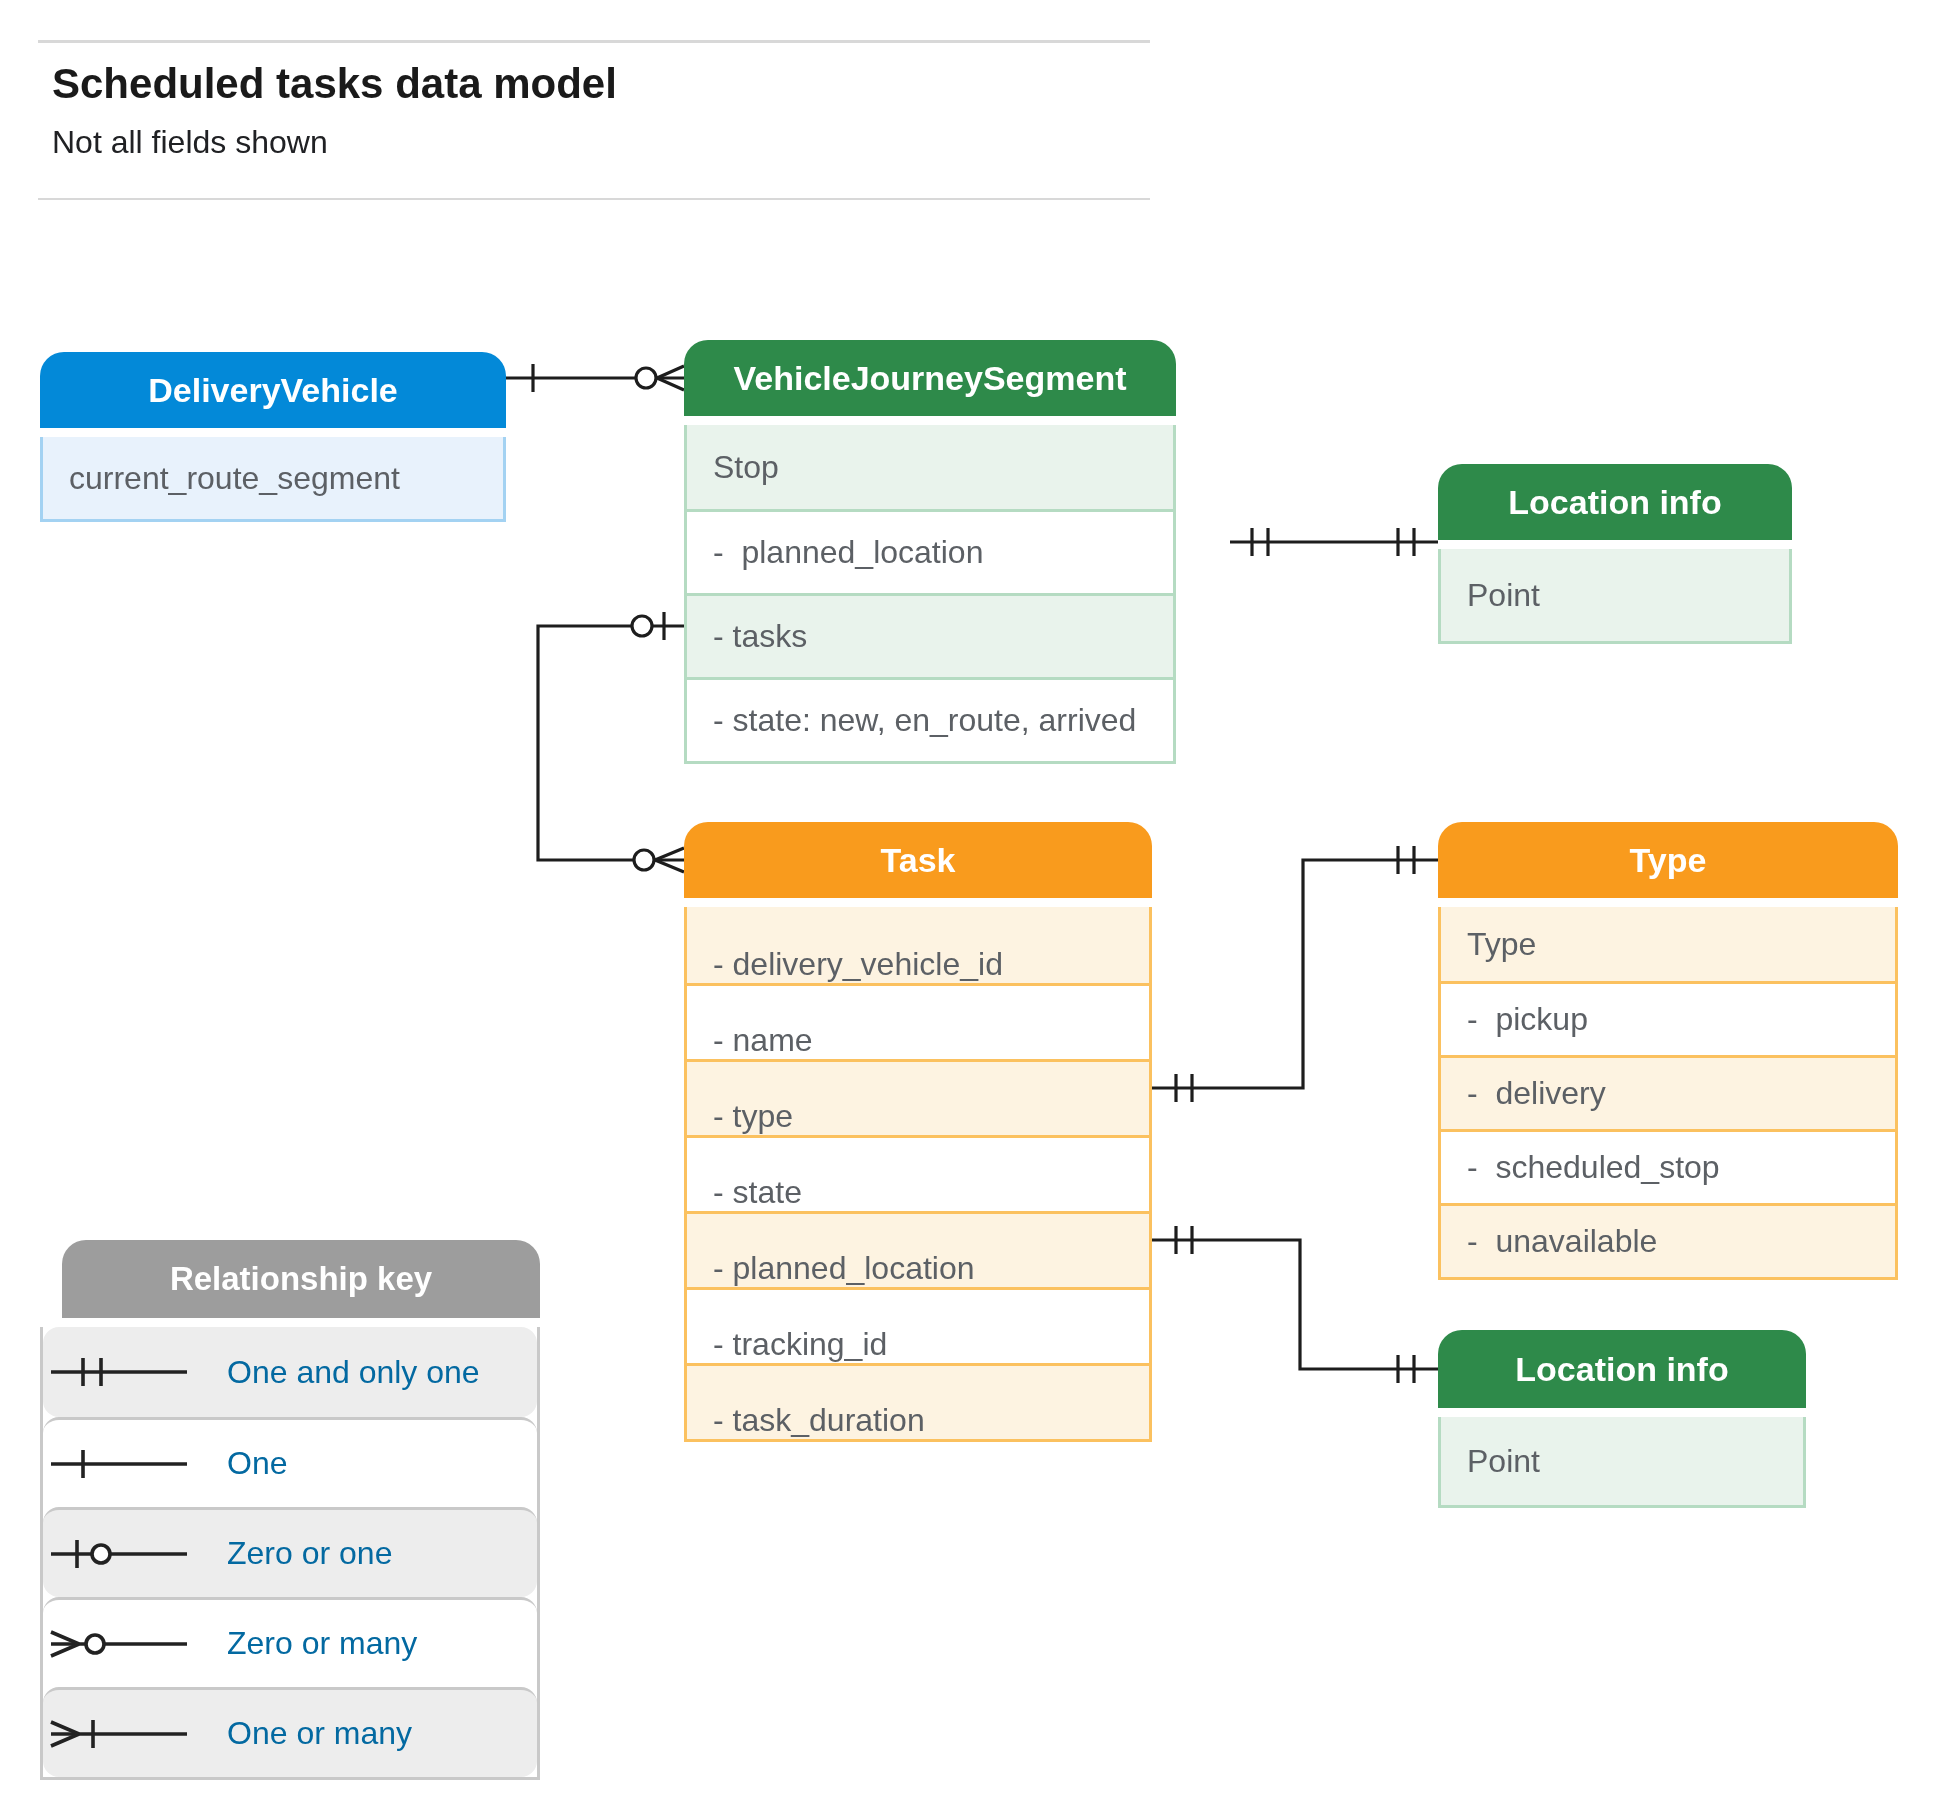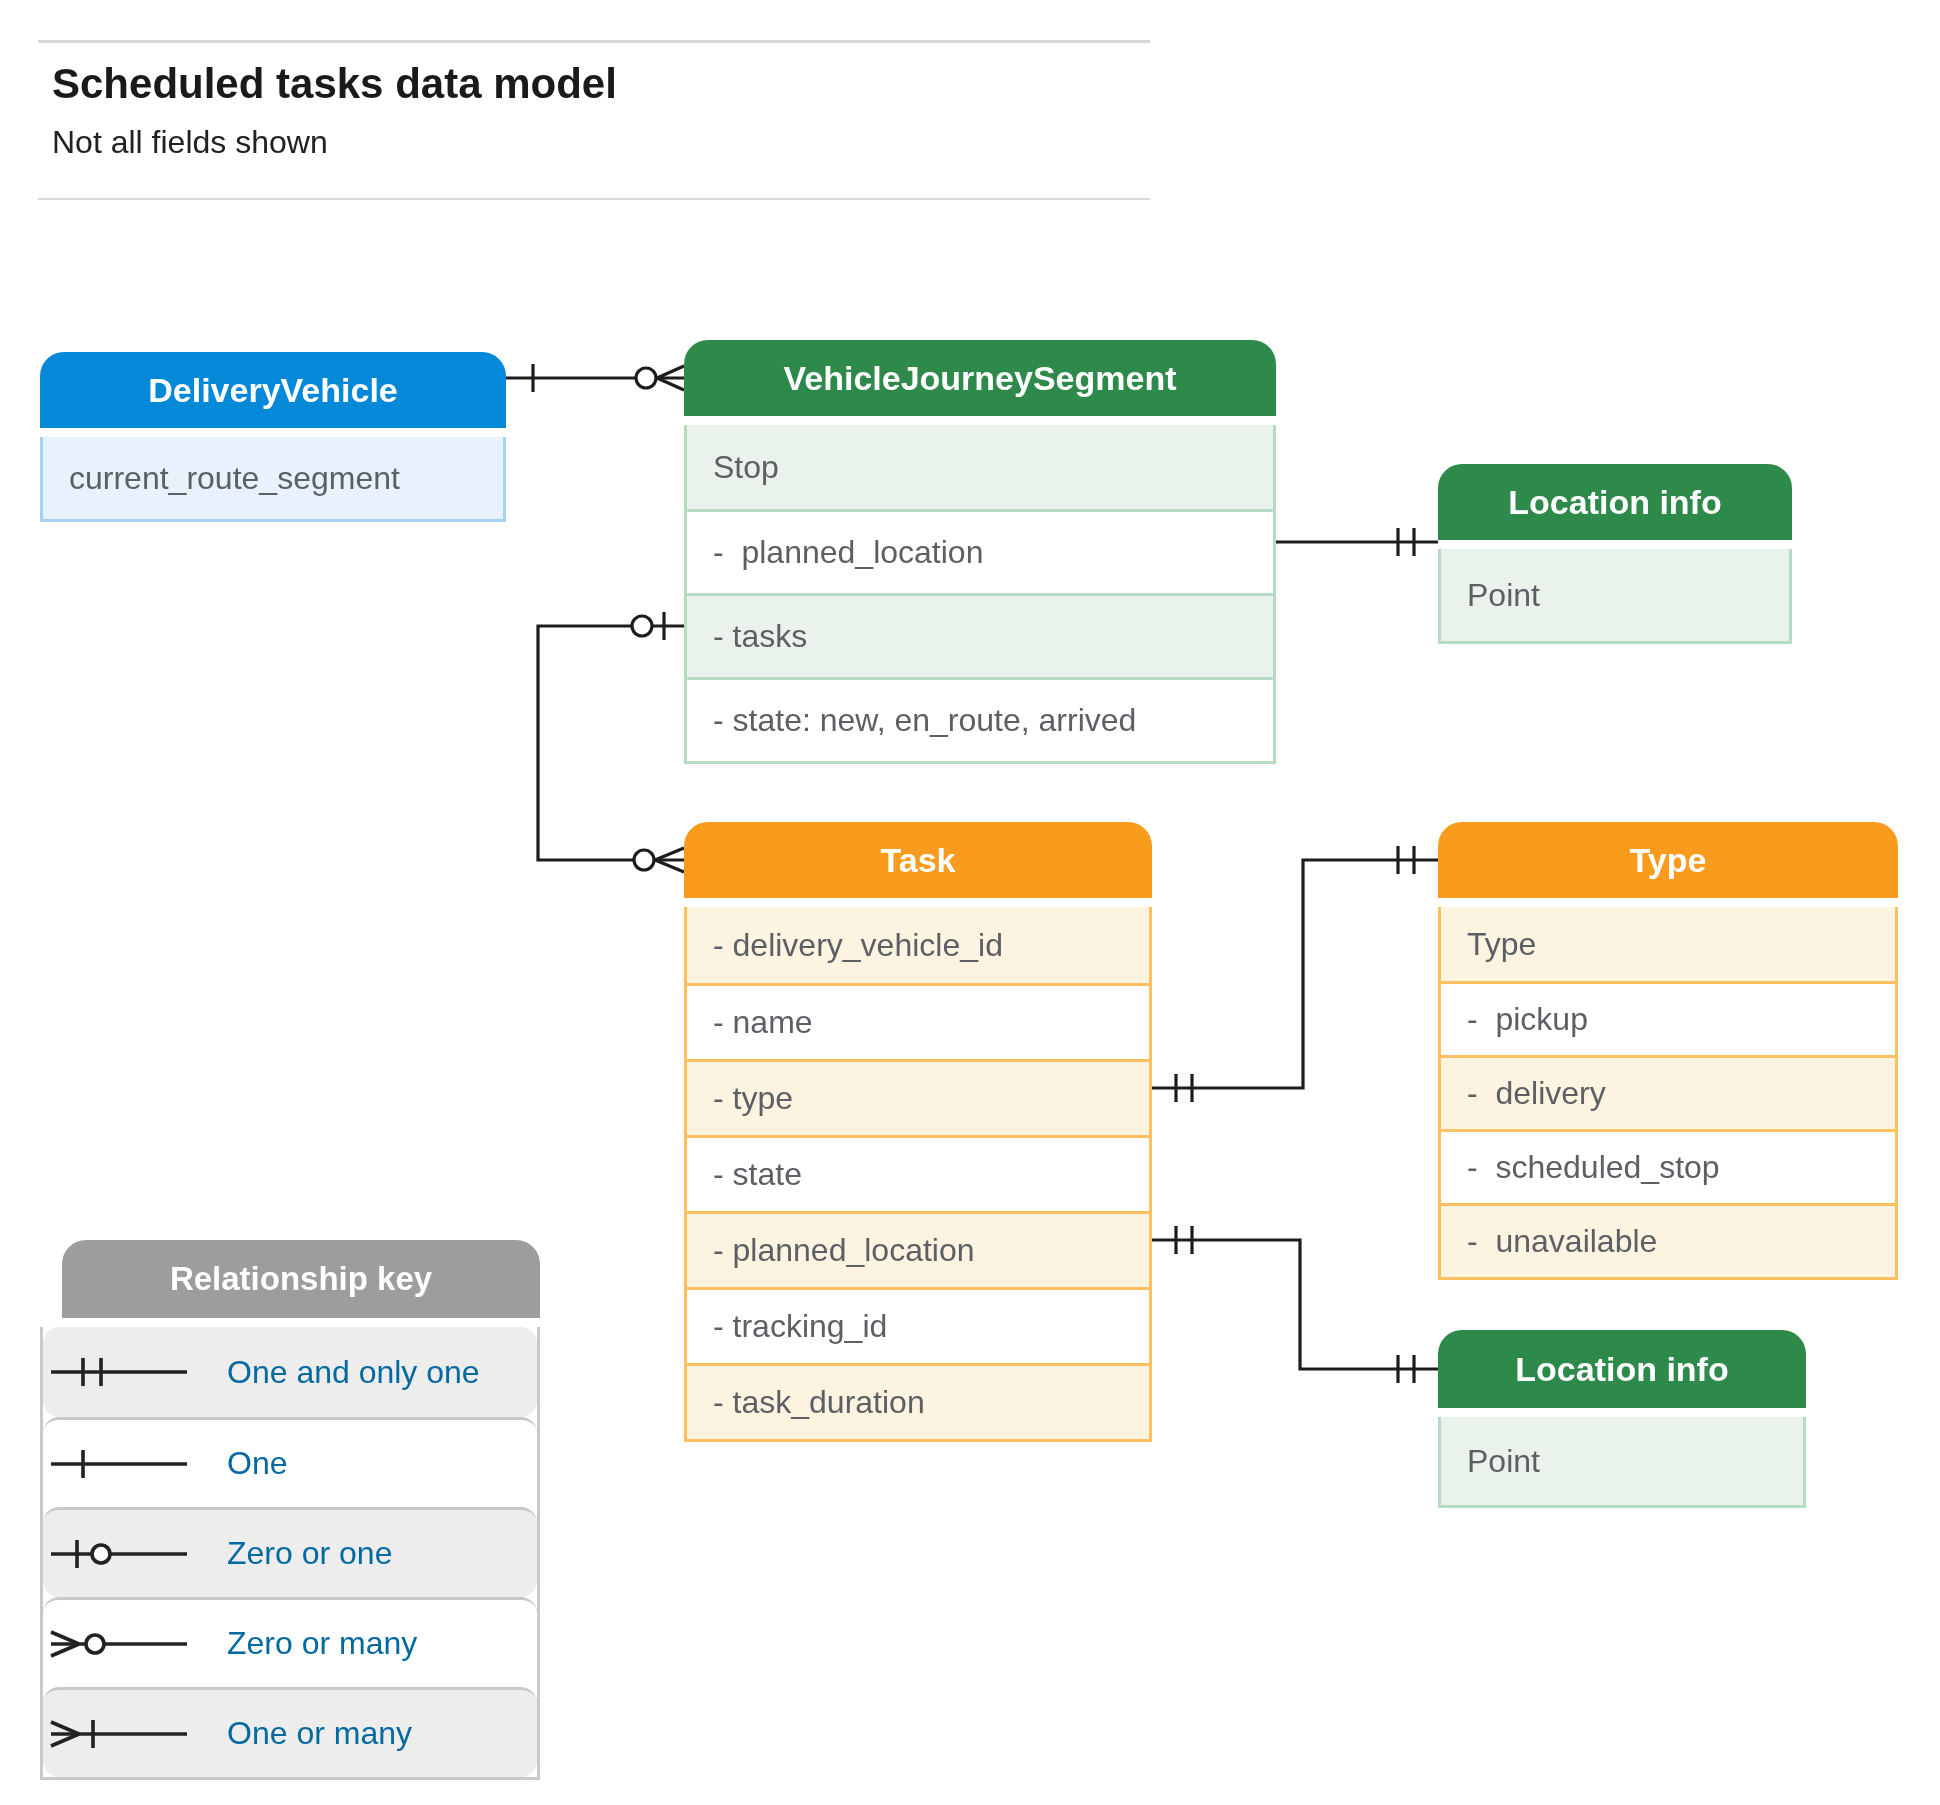--- a/index.html
+++ b/index.html
@@ -27,21 +27,21 @@
   .blue .head{background:var(--head);}
   .green .head{background:var(--head);}
   .orange .head{background:var(--head);}
   .gray .head{background:var(--head);}
 
   .row-h82 .row{height:82px;}
   .row-h84 .row{height:84px;}
   .row-h88 .row{height:88px;}
   .row-h90 .row{height:90px;}
   .row-h92 .row{height:92px;}
-  .row-h76 .row{height:76px;}
+  .row-h76 .row{height:76px;align-items:flex-end;}
   .row-h74 .row{height:74px;}
 
   #wires{position:absolute;left:0;top:0;}
   #wires path{fill:none;stroke:#1d1d1d;stroke-width:3.2px;}
   #wires circle{fill:#ffffff;stroke:#1d1d1d;stroke-width:3.2px;}
 
   .legend .row{font-size:32px;color:#0369a1;padding-left:6px;border-radius:16px;}
   .legend-sym{margin-right:38px;flex:none;}
   .legend-sym path{fill:none;stroke:#222;stroke-width:3.6px;}
   .legend-sym circle{fill:#fff;stroke:#222;stroke-width:3.6px;}
@@ -90,21 +90,21 @@
   <div class="head">
     <span>DeliveryVehicle</span>
   </div>
   <div class="rows">
     <div class="row">
         <span class="row-label">current_route_segment</span>
       </div>
   </div>
 </div>
 
-<div class="entity green row-h84" style="left:684px;top:340px;width:592px;">
+<div class="entity green row-h84" style="left:684px;top:340px;width:492px;">
   <div class="head">
     <span>VehicleJourneySegment</span>
   </div>
   <div class="rows">
     <div class="row">
         <span class="row-label">Stop</span>
       </div>
     <div class="row">
         <span class="row-label">-  planned_location</span>
       </div>

